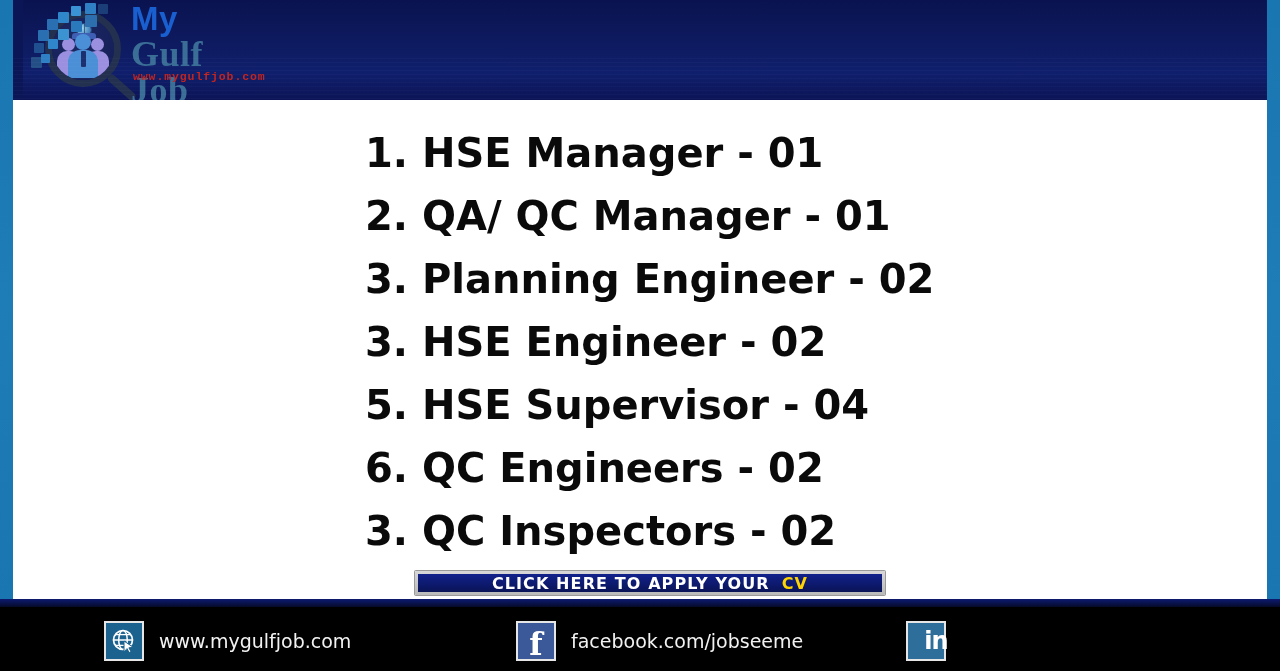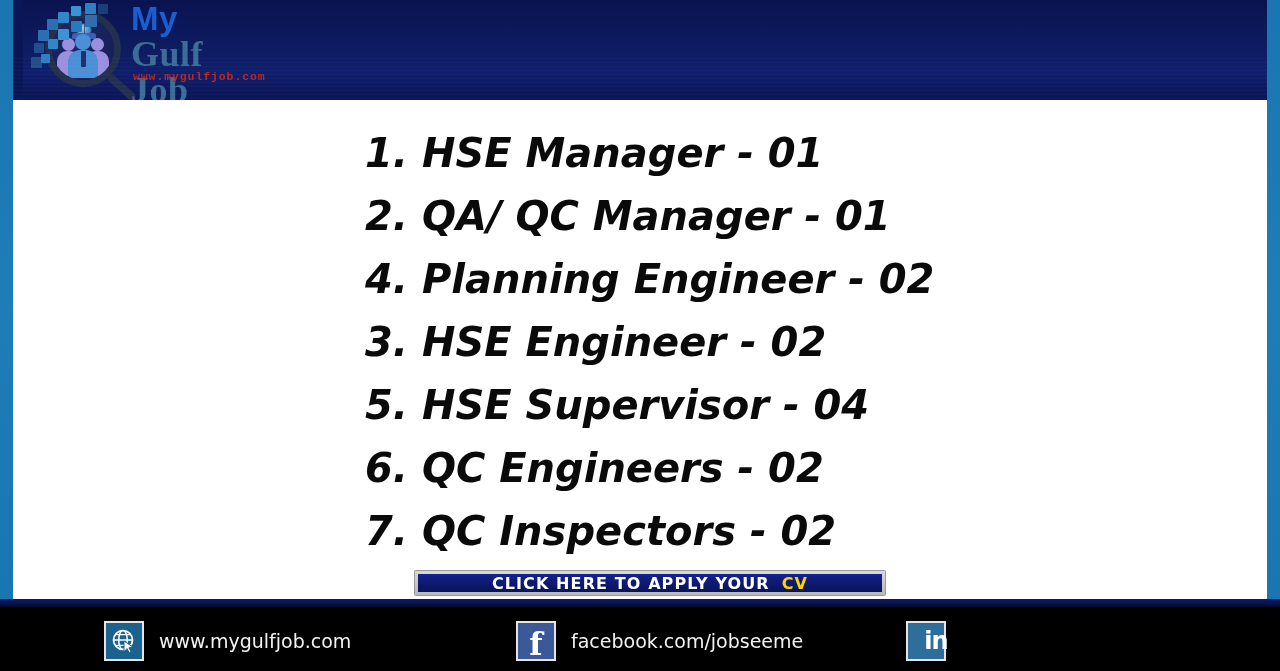--- a/index.html
+++ b/index.html
@@ -94,21 +94,20 @@
   .logo-url{
     position:absolute; left:106px; top:69px;
     font-family:"Liberation Mono", monospace; font-weight:bold; font-size:11.5px;
     color:#c2231e; letter-spacing:.9px; line-height:1;
   }
 
   
   .content{
     position:absolute; left:13px; top:100px; width:1254px; height:499px;
     background:#ffffff;
-    font-style:italic;
   }
 
   .job-list{ position:absolute; left:352px; top:22px; width:740px; list-style:none; }
   .job-item{
     font-family:"DejaVu Sans", sans-serif; font-weight:bold;
     font-size:40px; color:#0a0a0a; line-height:63px; white-space:nowrap;
   }
 
   
   .apply-btn{
@@ -208,25 +207,25 @@
       <div class="logo-my">My</div>
       <div class="logo-gulf">Gulf Job</div>
       <div class="logo-url">www.mygulfjob.com</div>
     </div>
   </div>
 
   <div class="content">
     <ul class="job-list">
       <li class="job-item">1. HSE Manager - 01</li>
       <li class="job-item">2. QA/ QC Manager - 01</li>
-      <li class="job-item">4. Planning Engineer - 02</li>
+      <li class="job-item">3. Planning Engineer - 02</li>
       <li class="job-item">3. HSE Engineer - 02</li>
       <li class="job-item">5. HSE Supervisor - 04</li>
       <li class="job-item">6. QC Engineers - 02</li>
-      <li class="job-item">7. QC Inspectors - 02</li>
+      <li class="job-item">3. QC Inspectors - 02</li>
     </ul>
   </div>
 
   <div class="apply-btn">
     <div class="apply-inner">
       <span>CLICK HERE TO APPLY YOUR</span>
       <span class="apply-cv">CV</span>
     </div>
   </div>
 

